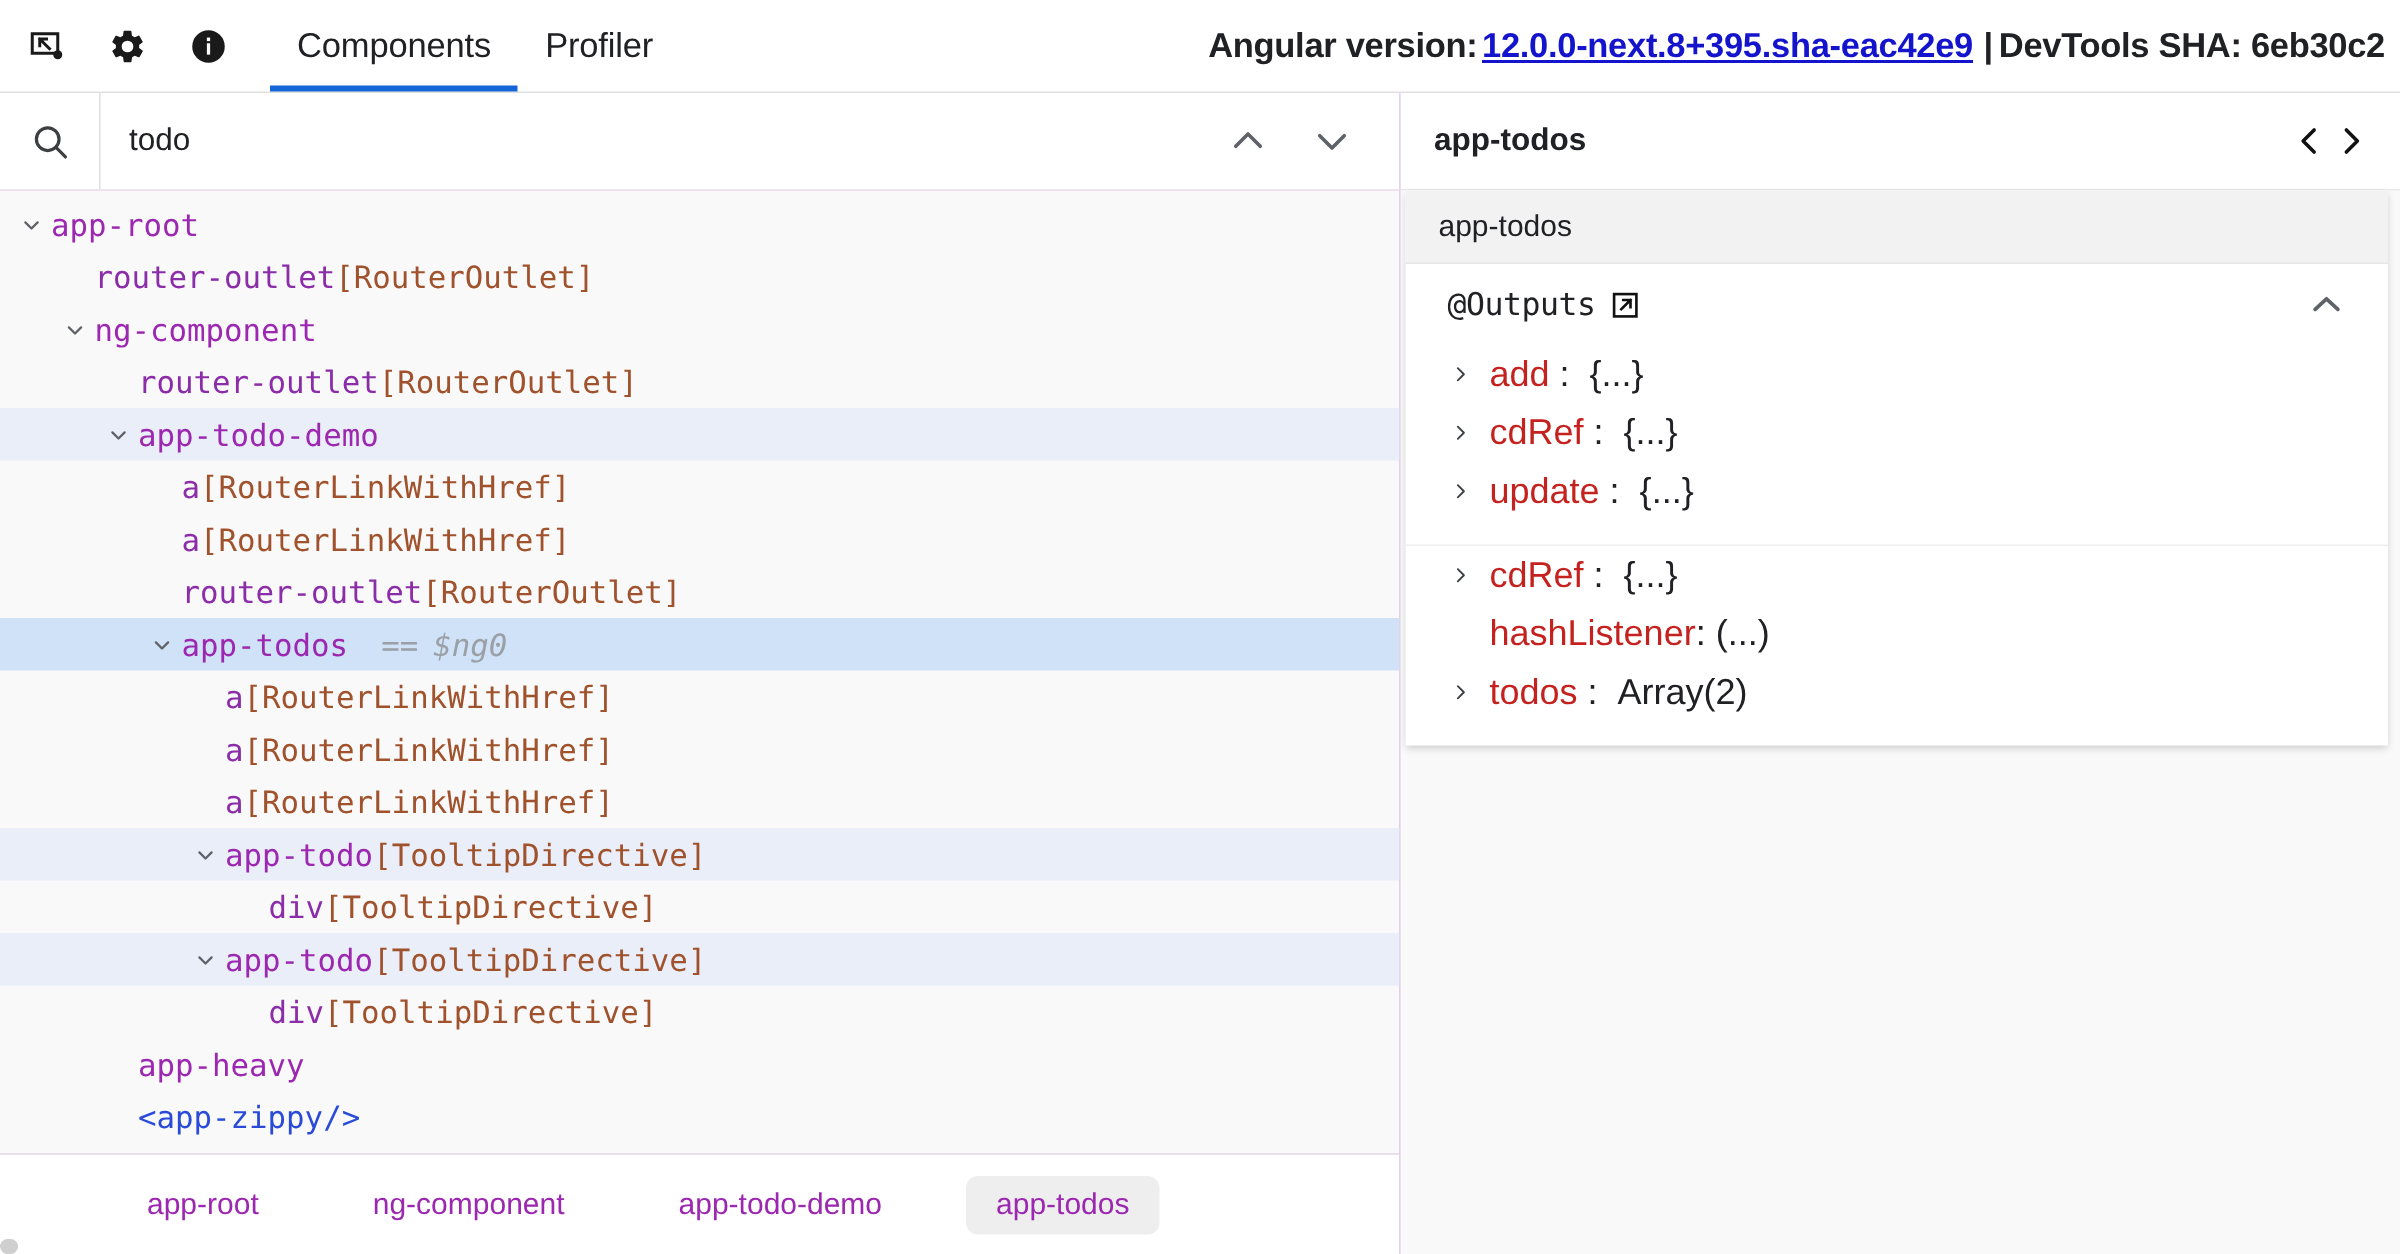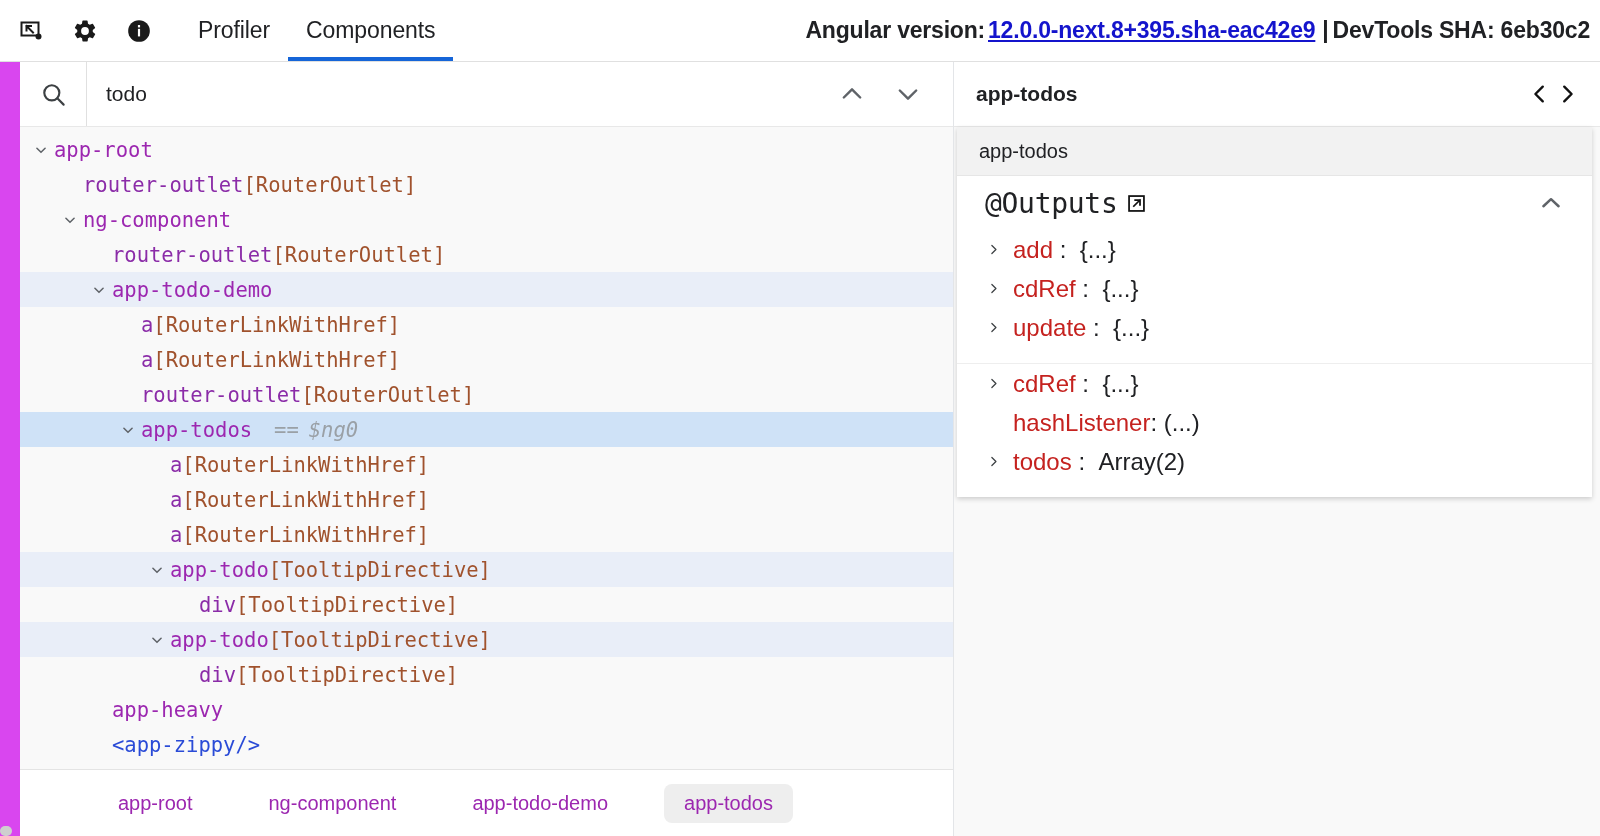--- a/index.html
+++ b/index.html
@@ -117,21 +117,20 @@
 
   
   .left-pane {
     width: 933px;
     min-width: 933px;
     display: flex;
     flex-direction: column;
     background: #d946ef;
     border-right: 1px solid #e3e5e8;
     position: relative;
-    padding-left: 20px;
   }
 
   .search-bar {
     height: 64px;
     min-height: 64px;
     background: #ffffff;
     display: flex;
     align-items: center;
     border-bottom: 1px solid #e8e8e8;
   }
@@ -325,21 +324,21 @@
   .section-head {
     display: flex;
     align-items: center;
     height: 54px;
     padding: 0 28px 0 28px;
     cursor: pointer;
   }
 
   .section-title {
     font-family: "DejaVu Sans Mono", monospace;
-    font-size: 28px;
+    font-size: 21px;
     color: #202124;
     letter-spacing: -0.3px;
   }
 
   .ext-icon {
     margin-left: 9px;
     display: flex;
     align-items: center;
     color: #111;
     cursor: pointer;
@@ -427,25 +426,25 @@
       <div class="tb-icon">
         <svg width="26" height="26" viewBox="0 0 24 24">
           <circle cx="12" cy="12" r="10" fill="#1a1a1a"></circle>
           <rect x="11" y="10" width="2" height="7" fill="#ffffff"></rect>
           <rect x="11" y="6.5" width="2" height="2.2" fill="#ffffff"></rect>
         </svg>
       </div>
     </div>
 
     <div class="toolbar-tabs">
+      <div class="tab active">
+        <span>Components</span>
+      </div>
       <div class="tab">
         <span>Profiler</span>
-      </div>
-      <div class="tab active">
-        <span>Components</span>
       </div>
     </div>
 
     <div class="toolbar-version">
       <span>Angular version:</span>
       <span class="version-link">12.0.0-next.8+395.sha-eac42e9</span>
       <span class="version-sep">|</span>
       <span>DevTools SHA: 6eb30c2</span>
     </div>
   </div>

